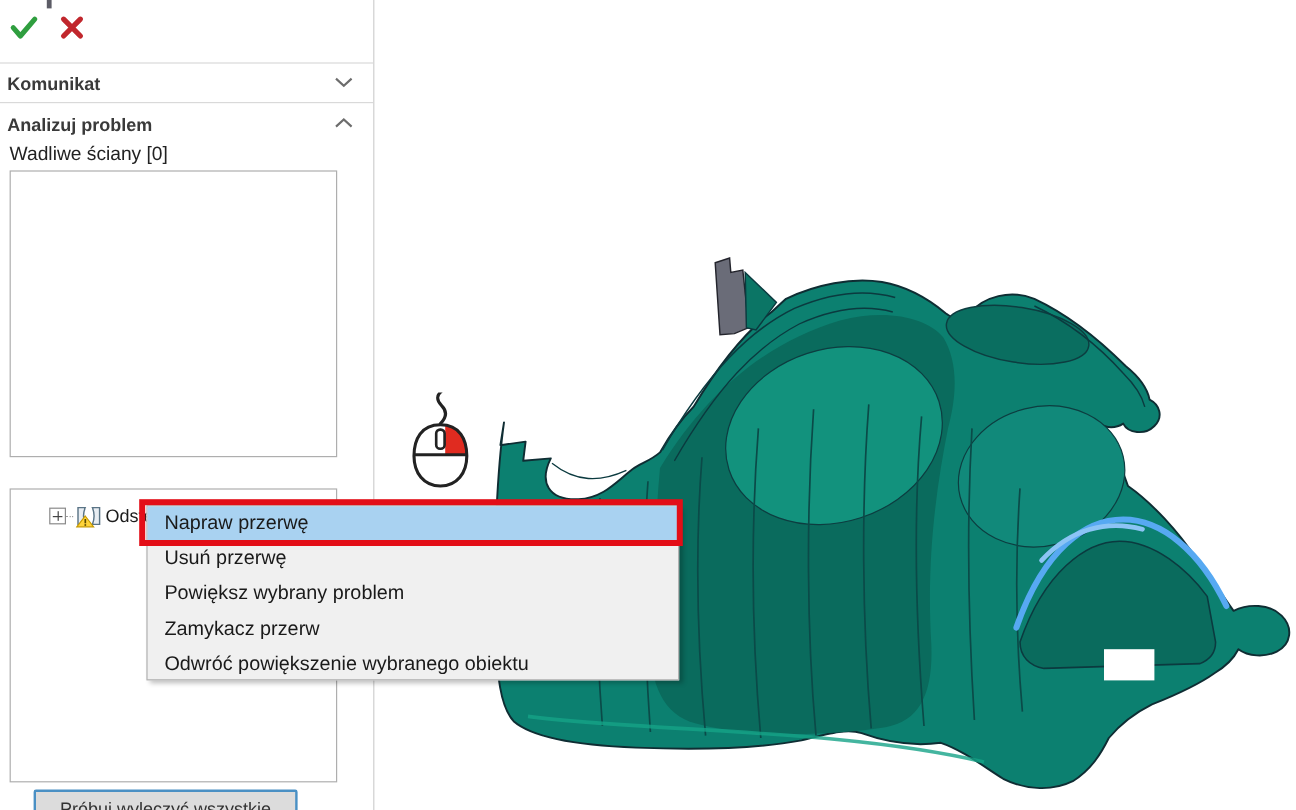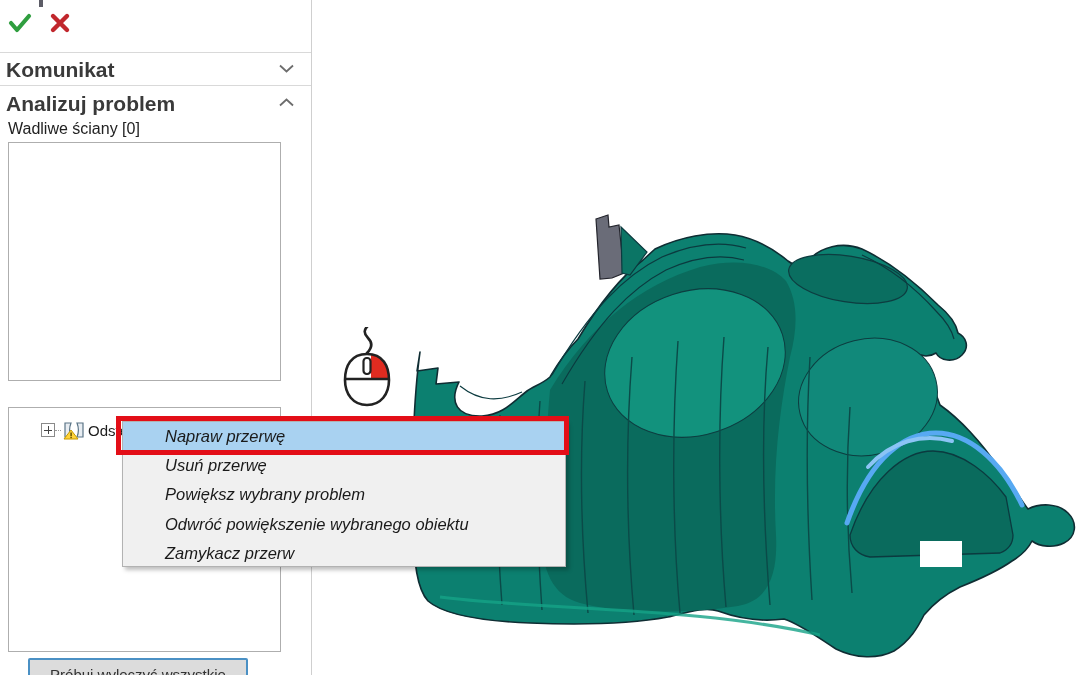--- a/index.html
+++ b/index.html
@@ -20,21 +20,21 @@
   .tool-icon { position:absolute; top:11px; width:24px; height:24px; cursor:pointer; }
   #ok-icon   { left:8px; }
   #cancel-icon { left:48px; }
 
   .sep { position:absolute; left:0; width:311px; height:1px; background:#d9d9d9; }
   #sep1 { top:52px; }
   #sep2 { top:85px; }
 
   .section-header {
     position:absolute; left:6px; width:300px; height:26px;
-    font-size:21px; font-weight:bold; color:#3a3a3a;
+    font-size:15px; font-weight:bold; color:#3a3a3a;
     display:flex; align-items:center; cursor:pointer;
   }
   #hdr-komunikat { top:57px; }
   #hdr-analizuj  { top:91px; }
   .section-header .chev { position:absolute; right:12px; top:7px; }
 
   .field-label {
     position:absolute; left:8px; font-size:16px; color:#222222;
     white-space:nowrap;
   }
@@ -70,23 +70,22 @@
   }
 
   
   #context-menu {
     position:absolute; left:122px; top:421px; width:444px; height:146px;
     background:#f0f0f0; border:1px solid #b2b2b2;
     box-shadow:3px 3px 4px rgba(0,0,0,0.25);
     z-index:20; font-size:16.5px; color:#1a1a1a;
   }
   .menu-item {
-    height:29.2px; line-height:29.2px; padding-left:42px; cursor:pointer;
+    height:29.2px; line-height:29.2px; padding-left:14px; cursor:pointer;
     white-space:nowrap;
-    font-style:italic;
   }
   .menu-item.highlight { background:#a9d2f1; }
 
   
   #annotation-box {
     position:absolute; left:116px; top:416px; width:453px; height:39px;
     border:5px solid #e30e17; z-index:30; pointer-events:none;
   }
 
   
@@ -230,19 +229,19 @@
     <path d="M 29 27 C 45 27, 51 39, 51 52 L 33 52 L 33 27 Z" fill="#e02b20"></path>
     <path d="M 29 27 C 13 27, 7 39, 7 53 C 7 67, 15 78, 29 78 C 43 78, 51 67, 51 53 C 51 39, 45 27, 29 27 Z" fill="none" stroke="#222" stroke-width="2.6"></path>
     <line x1="7" y1="52" x2="51" y2="52" stroke="#222" stroke-width="2.4"></line>
     <rect x="25.5" y="31" width="7" height="16" rx="3.2" fill="#ffffff" stroke="#222" stroke-width="2.2"></rect>
   </svg>
 
   <div id="context-menu">
     <div class="menu-item highlight">Napraw przerwę</div>
     <div class="menu-item">Usuń przerwę</div>
     <div class="menu-item">Powiększ wybrany problem</div>
+    <div class="menu-item">Zamykacz przerw</div>
     <div class="menu-item">Odwróć powiększenie wybranego obiektu</div>
-    <div class="menu-item">Zamykacz przerw</div>
   </div>
 
   <div id="annotation-box"></div>
 
 </div>
 
 </body></html>

